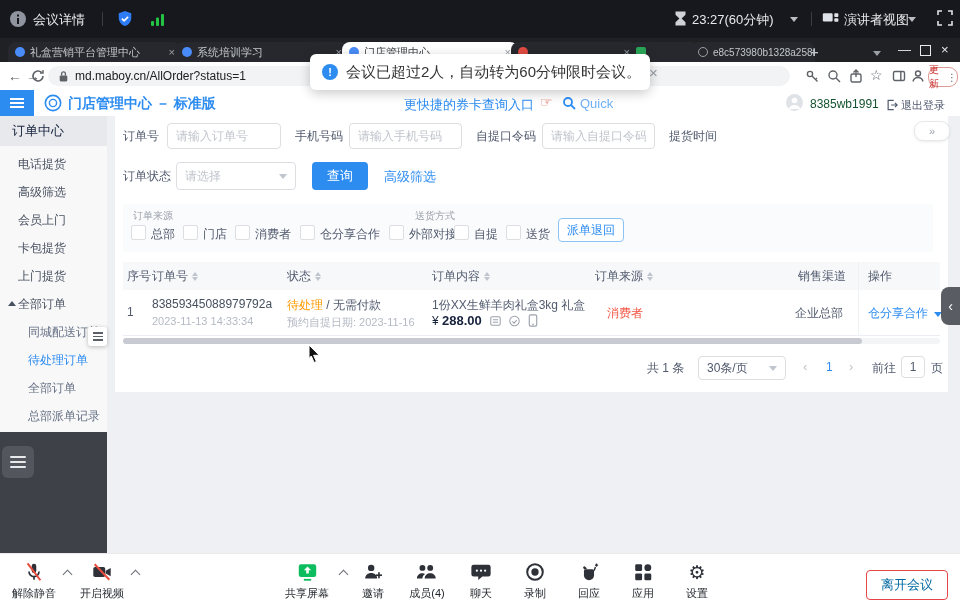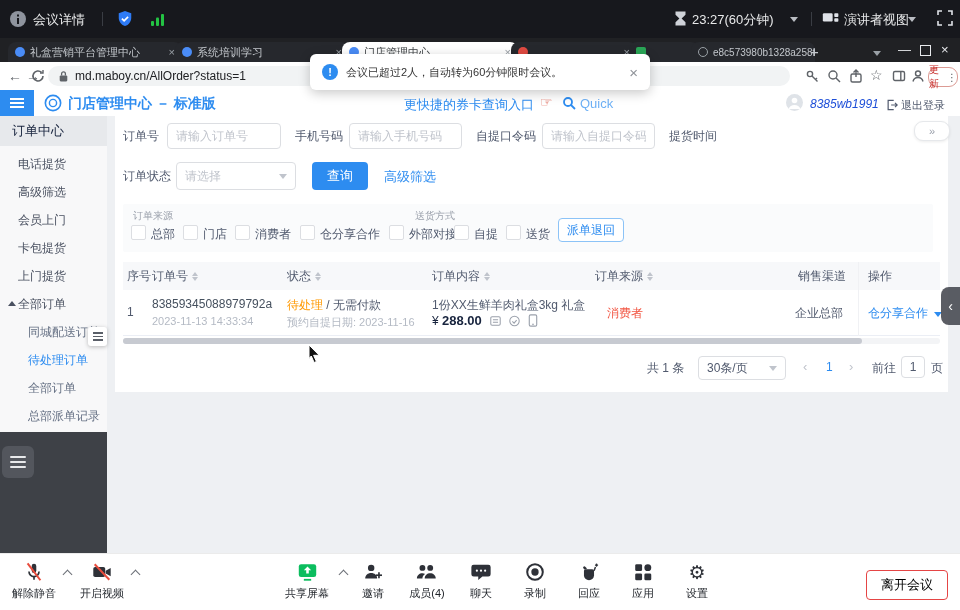--- a/index.html
+++ b/index.html
@@ -68,21 +68,21 @@
   .minimenu{left:88px;top:327px;width:19px;height:19px;background:#fff;border-radius:3px;box-shadow:0 1px 4px rgba(0,0,0,.25);display:flex;flex-direction:column;justify-content:center;align-items:center;gap:2px;z-index:12;}
   .minimenu i{display:block;width:10px;height:1.5px;background:#5a5f68;}
   .darkwidget{left:2px;top:446px;width:32px;height:32px;background:#53565d;border-radius:6px;display:flex;flex-direction:column;justify-content:center;align-items:center;gap:3px;z-index:12;}
   .darkwidget i{display:block;width:16px;height:2px;background:#e8e9eb;border-radius:1px;}
   
   .mtg-bar{left:0;top:553px;width:960px;height:57px;background:#fff;border-top:1px solid #ebebeb;z-index:30;}
   .mbtn{position:absolute;width:56px;text-align:center;}
   .mbtn .ic{height:24px;display:flex;align-items:center;justify-content:center;}
   .mbtn .lb{font-size:11px;color:#1f2329;margin-top:2px;white-space:nowrap;}
   .chev-up{position:absolute;width:6px;height:6px;border-left:1.5px solid #6b6f76;border-top:1.5px solid #6b6f76;transform:rotate(45deg);}
-  .leavebtn{position:absolute;left:866px;top:16px;width:80px;height:28px;border:1px solid #e54545;border-radius:4px;color:#000000;font-size:13px;background:#fff;display:flex;align-items:center;justify-content:center;}
+  .leavebtn{position:absolute;left:866px;top:16px;width:80px;height:28px;border:1px solid #e54545;border-radius:4px;color:#0369a1;font-size:13px;background:#fff;display:flex;align-items:center;justify-content:center;}
   .cursor{z-index:60;}
 </style>
 </head>
 <body>
 
 <div class="screen">
 
   <div class="abs mtg-top">
     <div class="abs" style="left:10px;top:11px;">
       <svg width="16" height="16">
@@ -242,21 +242,21 @@
         </svg>
     </span>
     <span class="abs" style="left:580px;top:6px;color:#6db0f5;font-size:13px;">Quick</span>
     <span class="abs" style="left:786px;top:4px;">
       <svg width="17" height="17">
           <circle cx="8.5" cy="8.5" r="8.5" fill="#dfe3e8"></circle>
           <circle cx="8.5" cy="6.5" r="2.8" fill="#fff"></circle>
           <path d="M2.5 15a6.5 6.5 0 0 1 12 0z" fill="#fff"></path>
         </svg>
     </span>
-    <span class="abs" style="left:810px;top:7px;font-size:12px;color:#1d4ed8;font-style:italic;">8385wb1991</span>
+    <span class="abs" style="left:810px;top:7px;font-size:12px;color:#14532d;">8385wb1991</span>
     <span class="abs" style="left:886px;top:7px;">
       <svg width="12" height="12" viewBox="0 0 14 14" fill="none" stroke="#515a6e" stroke-width="1.4">
           <path d="M9 1.5H2.5v11H9M6 7h7M10.5 4.5L13 7l-2.5 2.5"></path>
         </svg>
     </span>
     <span class="abs" style="left:901px;top:8px;font-size:11px;color:#515a6e;">退出登录</span>
   </div>
 
   <div class="abs mainbg"></div>
   <div class="abs panel"></div>
@@ -407,21 +407,21 @@
       <i></i>
     </div>
   <div class="abs darkwidget">
       <i></i>
       <i></i>
       <i></i>
     </div>
 
   <div class="abs banner">
     <span class="bang">!</span>
-    <span style="font-size:11px;color:#333;white-space:nowrap;">会议已超过2人，自动转为60分钟限时会议。</span>
+    <span style="font-size:15px;color:#333;white-space:nowrap;">会议已超过2人，自动转为60分钟限时会议。</span>
     <span style="margin-left:auto;color:#8f9399;font-size:15px;">×</span>
   </div>
 
   <div class="abs cursor" style="left:308px;top:344px;">
     <svg width="13" height="19" viewBox="0 0 13 19">
         <path d="M1 1l10.2 10.3H5.6l2.8 6.2-2.3 1L3.3 12 1 14.4z" fill="#111" stroke="#fff" stroke-width="1"></path>
       </svg>
   </div>
 
   <div class="abs mtg-bar">

